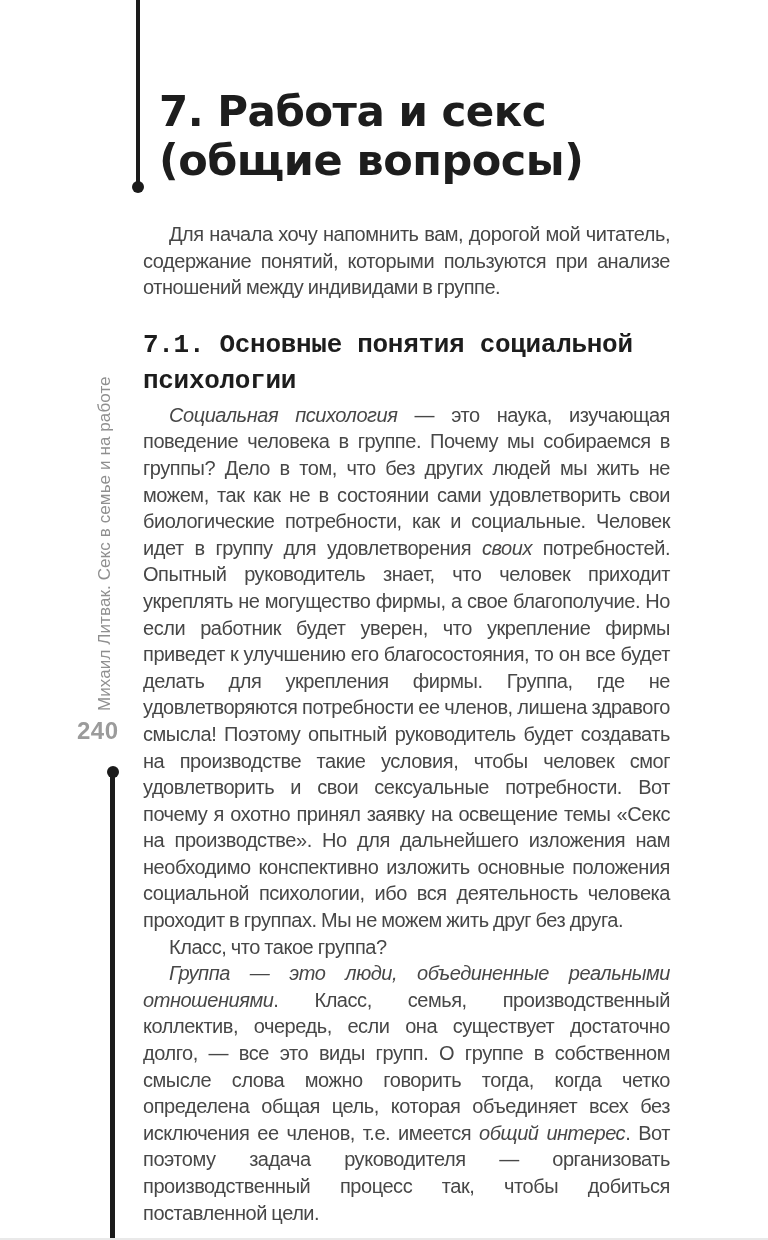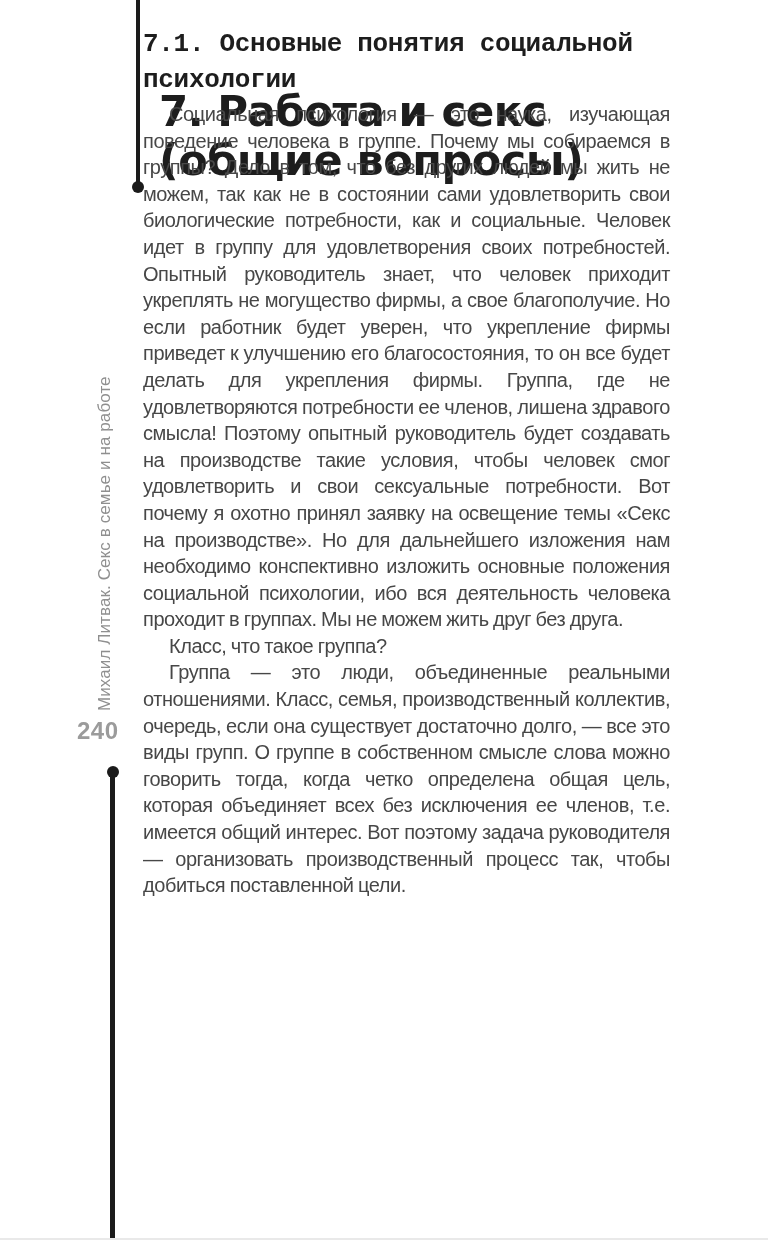--- a/index.html
+++ b/index.html
@@ -116,21 +116,21 @@
     font-size: 26px;
     line-height: 36px;
     font-weight: bold;
     color: #1d1d1d;
     letter-spacing: -0.3px;
     word-spacing: 0;
     text-align: left;
     text-indent: 0;
   }
 
-  .it { }
+  .it { font-style: italic; }
 </style>
 </head>
 <body>
 
 <div id="page">
 
   <div class="top-rule-line"></div>
   <div class="top-rule-dot"></div>
 
   <h1 class="chapter-title" style="margin:0;">
@@ -142,20 +142,21 @@
     <span class="vtext">Михаил Литвак. Секс в семье и на работе</span>
   </div>
 
   <div class="page-number">240</div>
 
   <div class="bottom-rule-dot"></div>
   <div class="bottom-rule-line"></div>
 
   <div class="content">
 
+    <p class="intro-paragraph">Для начала хочу напомнить вам, дорогой мой читатель, содержание понятий, которыми пользуются при анализе отношений между индивидами в группе.</p>
 
     <h2 class="section-heading">7.1. Основные понятия социальной психологии</h2>
 
     <p>
       <span class="it">Социальная психология</span><span> — это наука, изучающая поведение человека в группе. Почему мы собираемся в группы? Дело в том, что без других людей мы жить не можем, так как не в состоянии сами удовлетворить свои биологические потребности, как и социальные. Человек идет в группу для удовлетворения </span><span class="it">своих</span><span> потребностей. Опытный руководитель знает, что человек приходит укреплять не могущество фирмы, а свое благополучие. Но если работник будет уверен, что укрепление фирмы приведет к улучшению его благосостояния, то он все будет делать для укрепления фирмы. Группа, где не удовлетворяются потребности ее членов, лишена здравого смысла! Поэтому опытный руководитель будет создавать на производстве такие условия, чтобы человек смог удовлетворить и свои сексуальные потребности. Вот почему я охотно принял заявку на освещение темы «Секс на производстве». Но для дальнейшего изложения нам необходимо конспективно изложить основные положения социальной психологии, ибо вся деятельность человека проходит в группах. Мы не можем жить друг без друга.</span>
     </p>
 
     <p>Класс, что такое группа?</p>
 
     <p>

